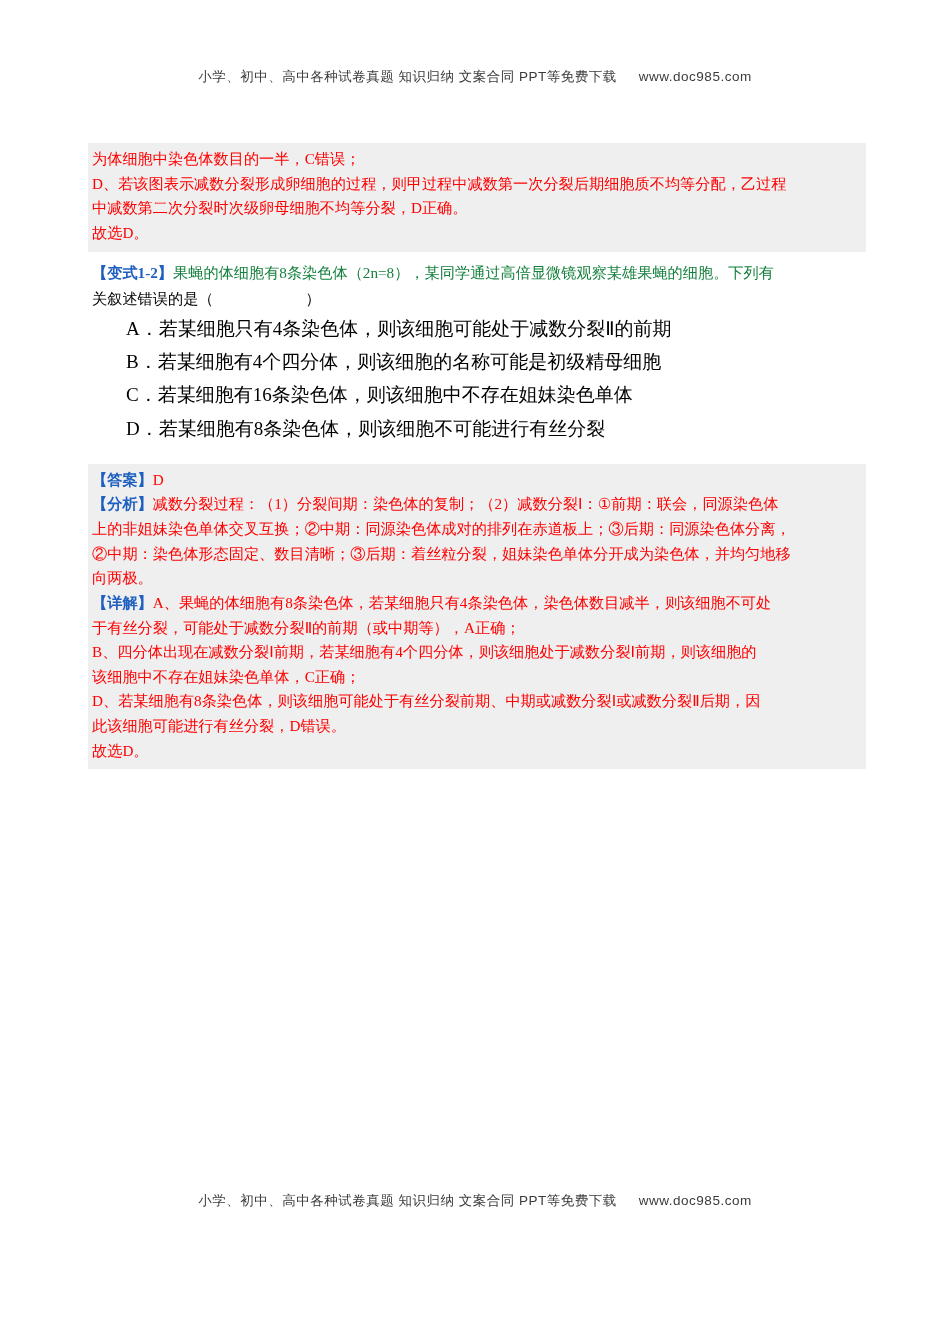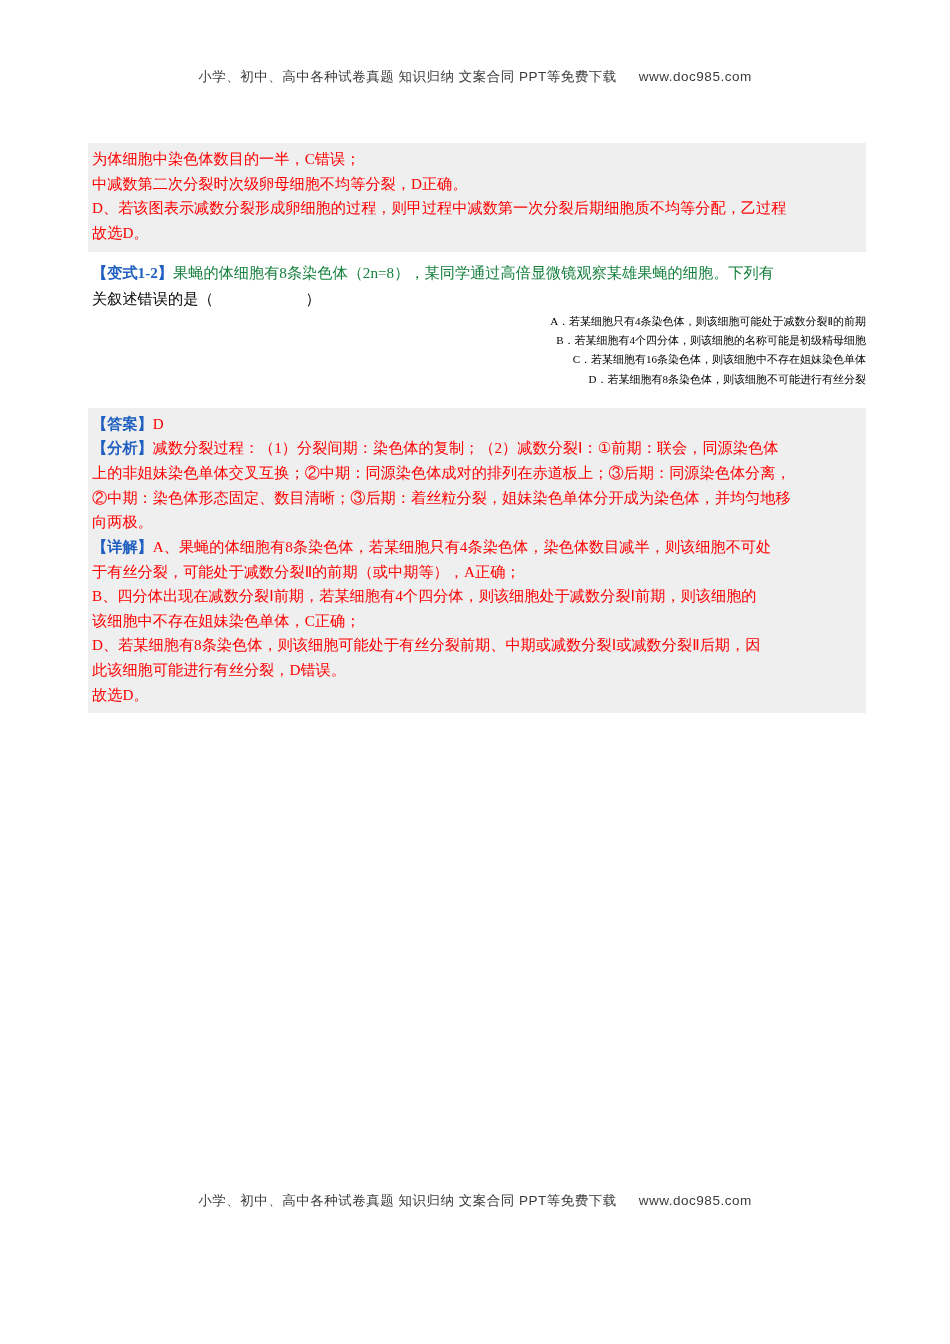--- a/index.html
+++ b/index.html
@@ -60,23 +60,22 @@
   }
   .black {
     color: #15803d;
   }
   .blue {
     color: #1f5fc0;
     font-weight: bold;
   }
   .opt {
     padding-left: 34px;
-    font-size: 11px;
+    font-size: 19px;
     line-height: 1.75;
-    text-align: right;
   }
   .q-line {
     font-size: 15.2px;
     line-height: 1.72;
   }
   .gap-sm { height: 7px; }
   .blank { display: inline-block; width: 92px; }
 </style>
 </head>
 <body>
@@ -84,22 +83,22 @@
 <div class="page">
 
   <div class="header-ad">
     <span>小学、初中、高中各种试卷真题  知识归纳  文案合同  PPT等免费下载</span><span class="ad-site">www.doc985.com</span>
   </div>
 
   <div class="content">
 
     <div class="shade blk" style="padding:4px 6px 6px 4px;">
       <p class="red">为体细胞中染色体数目的一半，C错误；</p>
+      <p class="red">D、若该图表示减数分裂形成卵细胞的过程，则甲过程中减数第一次分裂后期细胞质不均等分配，乙过程</p>
       <p class="red">中减数第二次分裂时次级卵母细胞不均等分裂，D正确。</p>
-      <p class="red">D、若该图表示减数分裂形成卵细胞的过程，则甲过程中减数第一次分裂后期细胞质不均等分配，乙过程</p>
       <p class="red">故选D。</p>
     </div>
 
     <div class="gap-sm"></div>
 
     <div class="blk" style="padding-left:4px;">
       <p class="q-line"><span class="blue">【变式1-2】</span><span class="black">果蝇的体细胞有8条染色体（2n=8），某同学通过高倍显微镜观察某雄果蝇的细胞。下列有</span></p>
       <p class="q-line"><span>关叙述错误的是（</span><span class="blank"></span><span>）</span></p>
       <p class="opt">A．若某细胞只有4条染色体，则该细胞可能处于减数分裂Ⅱ的前期</p>
       <p class="opt">B．若某细胞有4个四分体，则该细胞的名称可能是初级精母细胞</p>

